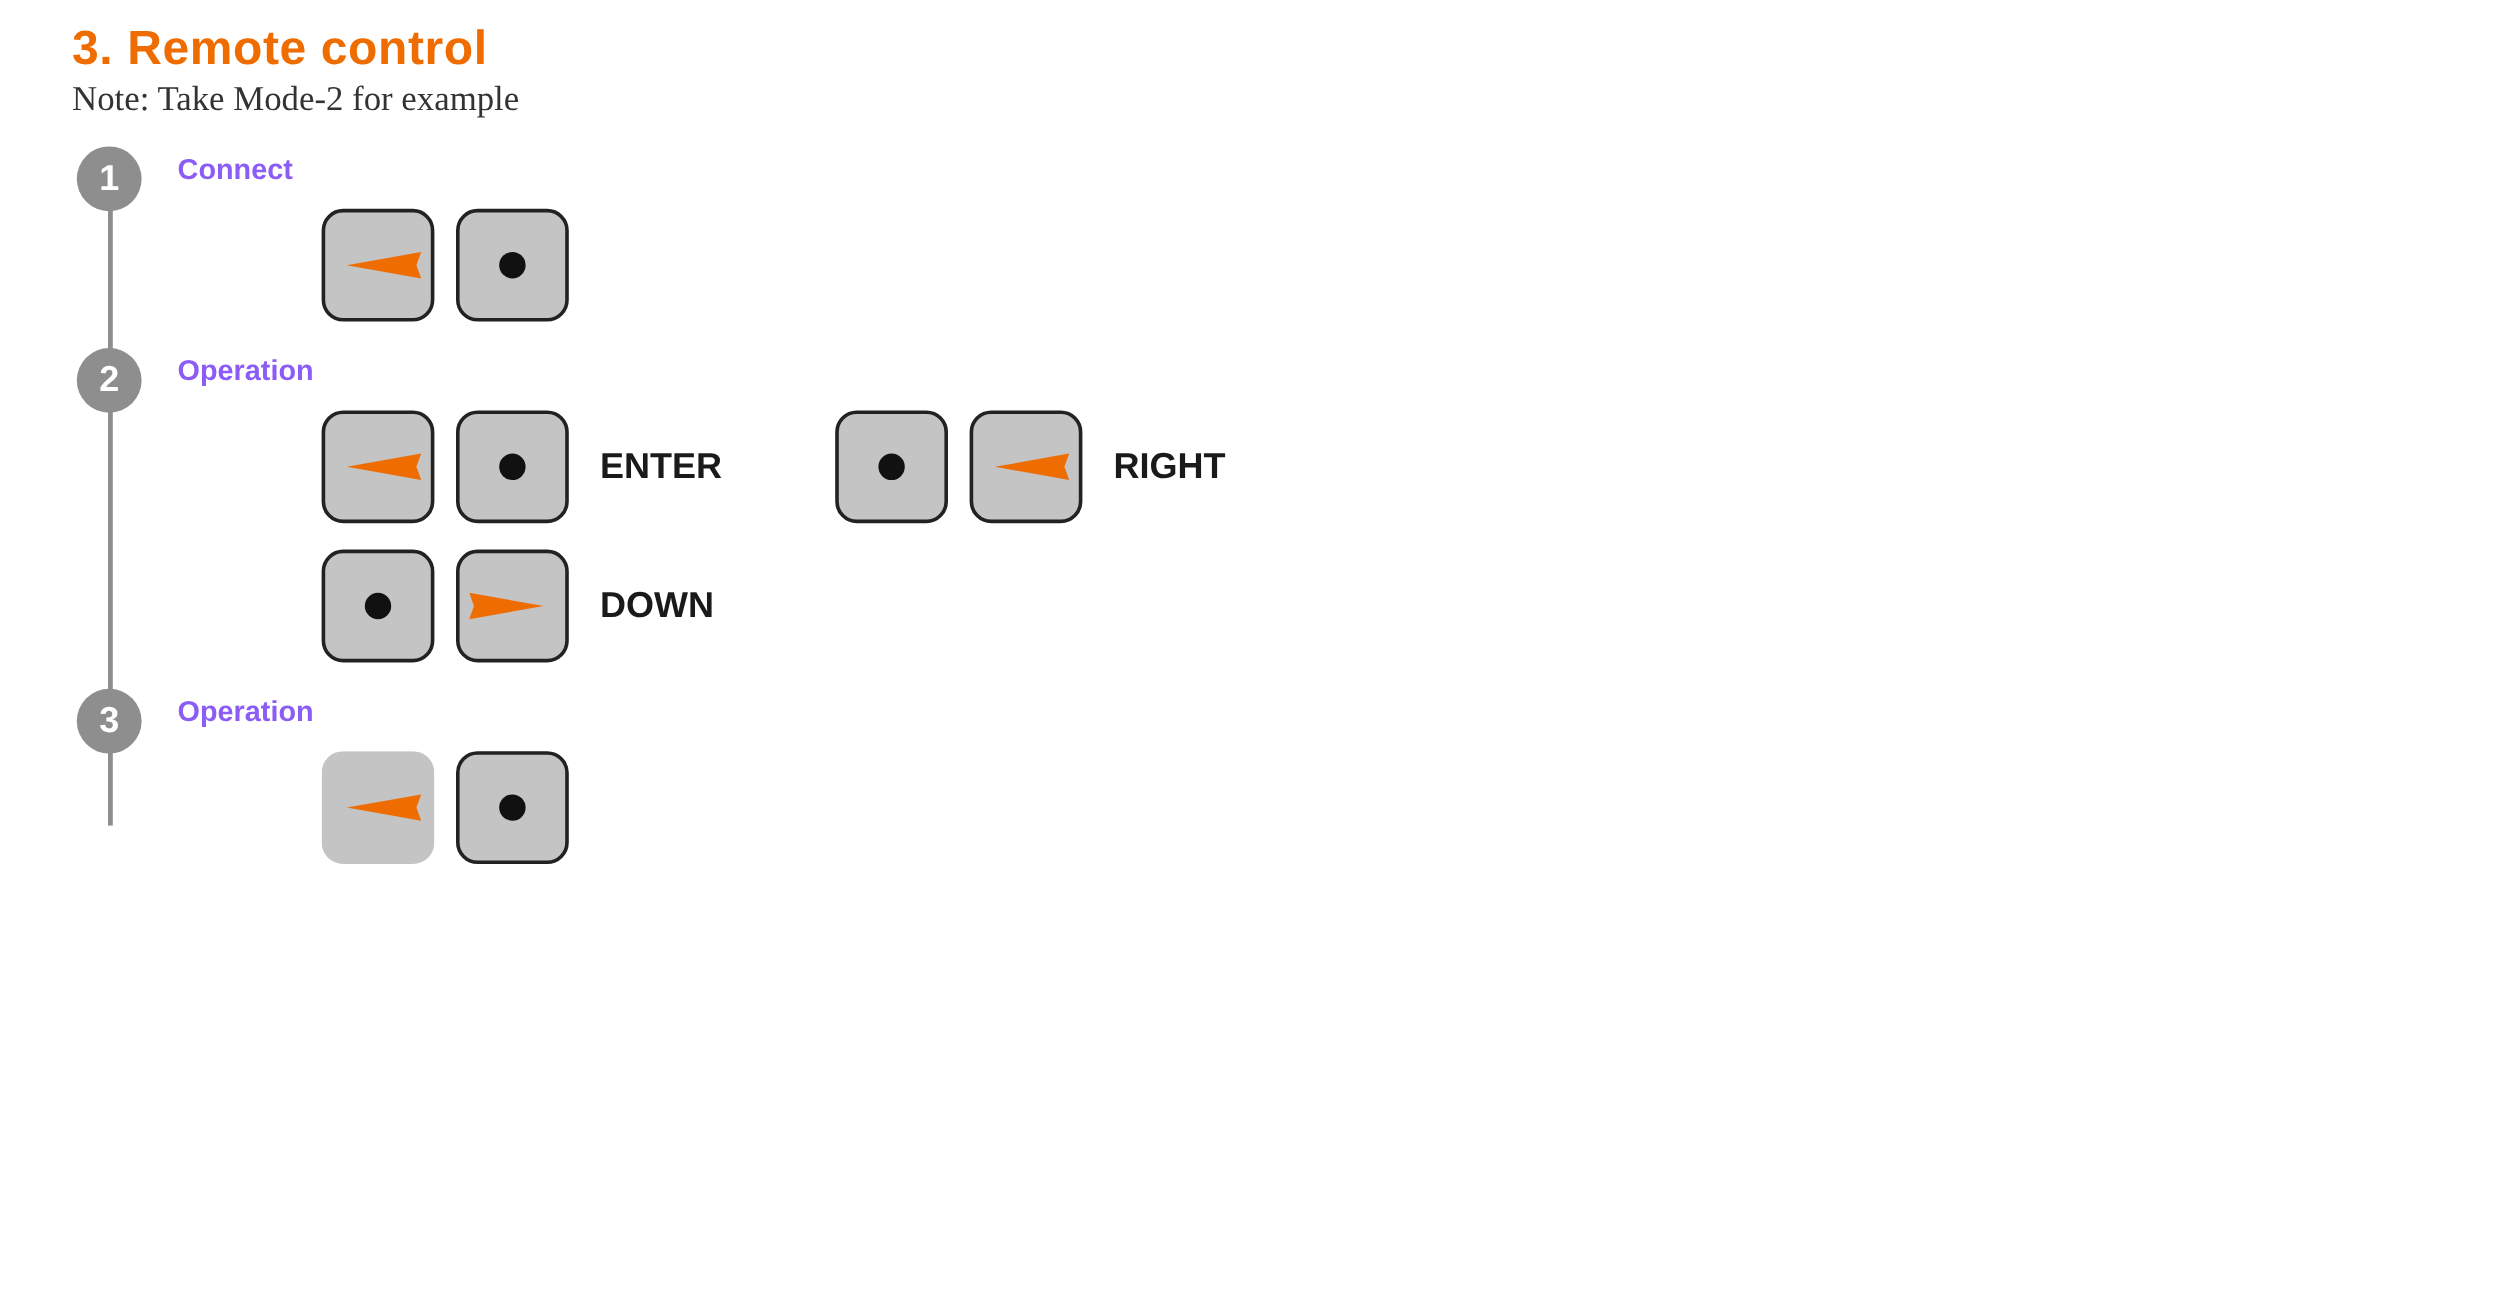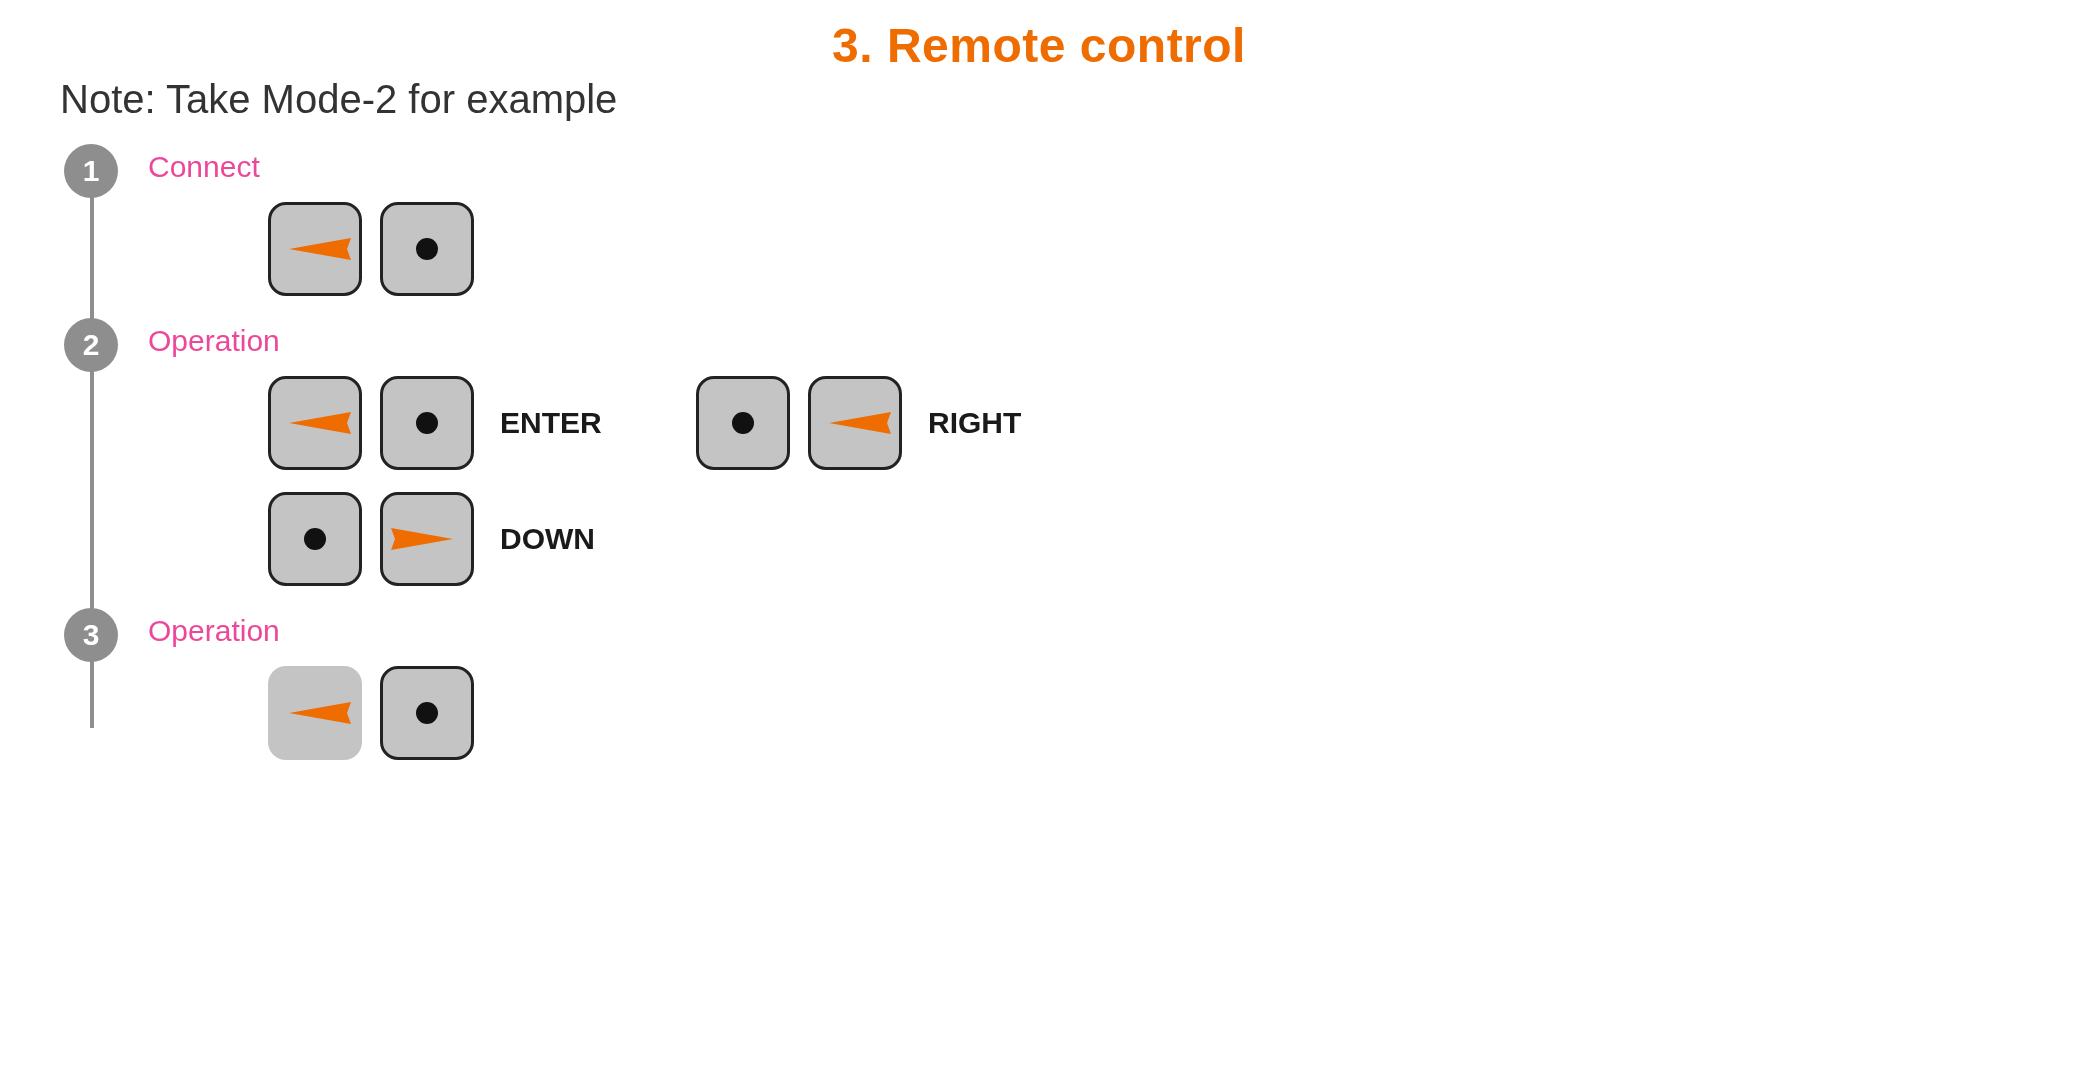--- a/index.html
+++ b/index.html
@@ -1,23 +1,23 @@
 <!DOCTYPE html>
 <html><head>
 <meta charset="utf-8">
 <style>
   html,body{margin:0;padding:0;background:#fff;font-family:"Helvetica Neue",Helvetica,Arial,sans-serif;color:#1a1a1a;}
   .page{padding:18px 60px 60px 60px;width:2078px;box-sizing:border-box;}
-  .heading{color:#ee6c00;font-size:48px;font-weight:700;letter-spacing:.5px;margin:0;text-align:center;}
-  .note{color:#333;font-size:40px;margin:4px 0 24px 0;}
+  .heading{color:#ee6c00;font-size:40px;font-weight:700;letter-spacing:.5px;margin:0;}
+  .note{color:#333;font-size:29px;margin:4px 0 24px 0;font-family:Liberation Serif, serif;}
   .steps{position:relative;margin-left:4px;}
   .vrule{position:absolute;left:26px;top:28px;bottom:32px;width:4px;background:#8e8e8e;z-index:0;}
   .step{position:relative;padding-left:84px;margin-top:28px;}
   .badge{position:absolute;left:0;top:-6px;width:54px;height:54px;border-radius:50%;background:#8e8e8e;color:#fff;display:flex;align-items:center;justify-content:center;font-size:30px;font-weight:600;z-index:1;}
-  .step-title{font-size:30px;font-weight:400;color:#ec4899;margin:6px 0 18px 0;}
+  .step-title{font-size:24px;font-weight:700;color:#8b5cf6;margin:6px 0 18px 0;}
   .row{display:flex;align-items:center;gap:76px;margin:0 0 22px 120px;}
   .combo{display:flex;align-items:center;gap:16px;}
   .pair{display:flex;align-items:center;gap:12px;}
   .stick{width:94px;height:94px;border-radius:18px;background:#c4c4c4;border:3px solid #222;position:relative;box-sizing:border-box;}
   .stick.nb{border-color:transparent;}
   .pair .stick+.stick{margin-left:6px;}
   .dot{position:absolute;width:22px;height:22px;border-radius:50%;background:#111;left:50%;top:50%;transform:translate(-50%,-50%);}
   .arrow{position:absolute;}
   .arrow svg{display:block;}
   .label{font-size:30px;font-weight:700;color:#1a1a1a;margin-left:10px;min-width:120px;}

